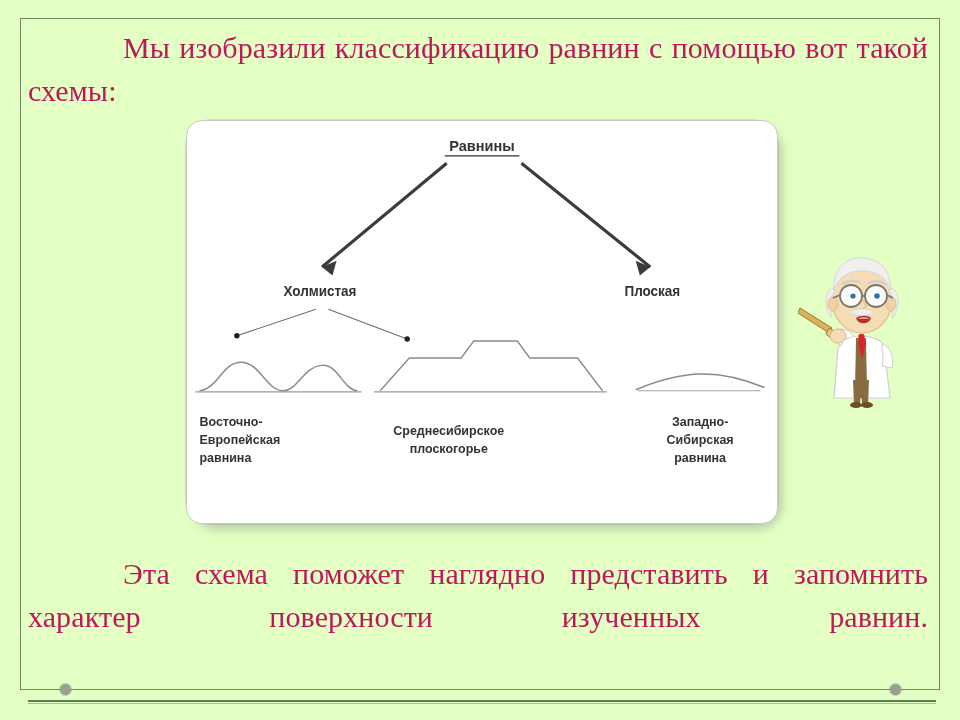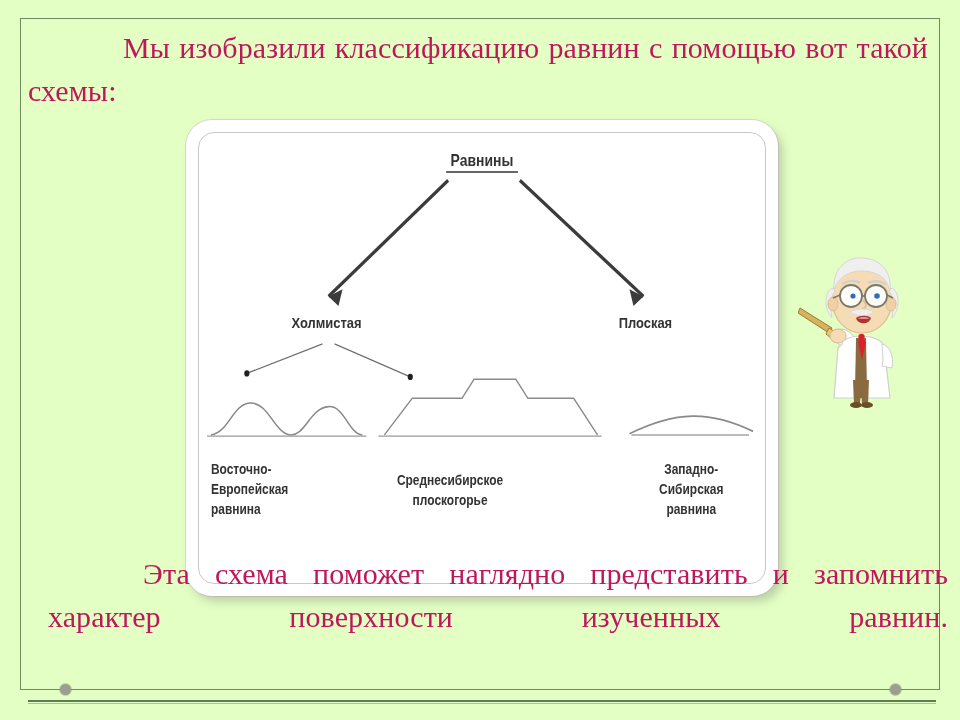--- a/index.html
+++ b/index.html
@@ -48,32 +48,31 @@
     width: 900px;
     font-size: 30px;
     line-height: 43px;
     color: #be185d;
     text-align: justify;
     text-indent: 95px;
     letter-spacing: .1px;
   }
   .para > span { display: inline; }
   #intro-text { top: 26px; }
-  #closing-text { top: 552px; margin-left: 20px; }
+  #closing-text { top: 552px; }
   
   .para::after { content: ""; display: inline-block; width: 100%; }
 
   
   #diagram-card {
     position: absolute;
     left: 186px; top: 120px;
-    width: 592px; height: 476px;
+    width: 592px; height: 404px;
     background: #ffffff;
     border-radius: 26px;
-    padding: 12px;
     box-shadow: 5px 6px 9px rgba(120,125,110,.34),
                 0 0 0 1px rgba(215,215,205,.9);
   }
   #diagram-inner {
     position: relative;
     width: 100%; height: 100%;
     background: #fff;
     border: 1px solid #c9c9c9;
     border-radius: 16px;
     overflow: hidden;

